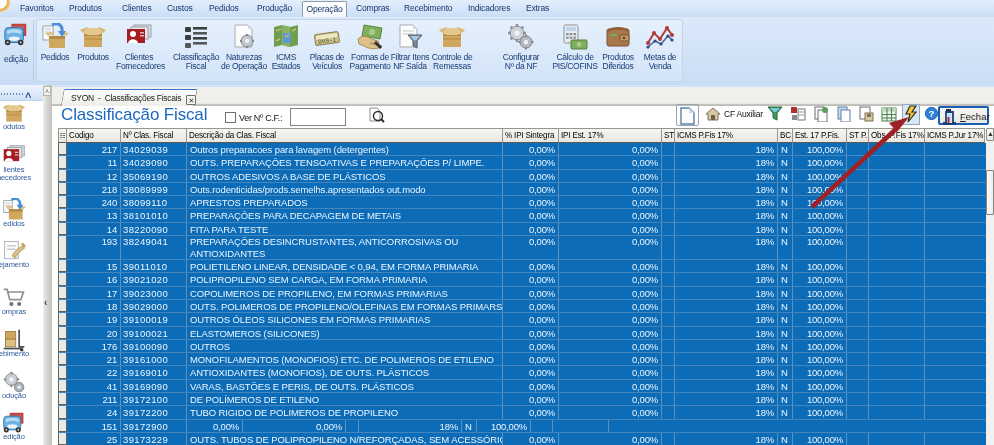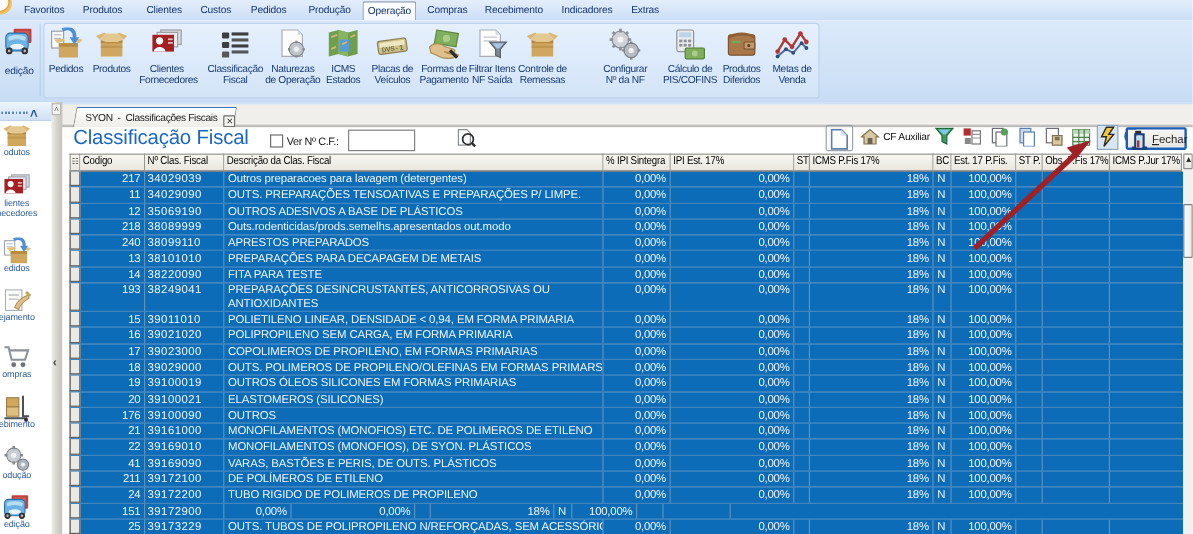--- a/index.html
+++ b/index.html
@@ -34,21 +34,21 @@
 .sbitem svg{display:block;margin:0 auto;}
 
 #split{left:43px;top:85px;width:9px;height:360px;background:linear-gradient(90deg,#eeeee9,#d2d1cb 55%,#c3c2bc);}
 
 #content{left:52px;top:106px;width:942px;height:339px;background:#fff;}
 #title{position:absolute;left:9px;top:-1px;font-size:17px;letter-spacing:-0.15px;color:#1b67c1;transform:scaleX(1);transform-origin:0 0;white-space:nowrap;}
 #cbox{position:absolute;left:173px;top:6px;width:11px;height:11px;border:1px solid #707070;background:#fff;}
 #cblbl{position:absolute;left:187px;top:7px;font-size:9px;letter-spacing:-0.3px;color:#111;}
 #finput{position:absolute;left:238px;top:2px;width:56px;height:18px;border:1px solid #828282;background:#fff;}
 
-.tbi{position:absolute;top:-2px;margin-left:12px;}
+.tbi{position:absolute;top:-2px;}
 #fechar{position:absolute;left:886px;top:0px;width:51px;height:19px;border:2px solid #1a5fb4;border-radius:2px;background:linear-gradient(#f6f5f2,#e8e7e2);}
 #fechar .txt{position:absolute;left:20px;top:3px;font-size:9.5px;color:#222;}
 #fechar .txt u{text-decoration:underline;}
 
 #grid{left:58px;top:128px;width:928px;height:317px;font-size:9.5px;letter-spacing:-0.2px;}
 .sx{display:inline-block;transform:scaleX(0.85);transform-origin:0 50%;white-space:nowrap;}
 .dc.txt .sx{transform:none;letter-spacing:-0.1px;}
 .hrow{display:flex;height:15px;}
 .hc{background:linear-gradient(#f8f7f3,#e8e6de);border-right:1px solid #96968e;border-top:1px solid #96968e;border-bottom:1px solid #5a5953;color:#000;line-height:12px;padding-left:2px;white-space:nowrap;overflow:hidden;flex:none;}
 .hc:first-child{border-left:1px solid #96968e;}
@@ -760,21 +760,21 @@
 <div class="dc txt" style="width:15px">N</div>
 <div class="dc num" style="width:54px">100,00%</div>
 <div class="dc" style="width:22px"></div>
 <div class="dc" style="width:56px"></div>
 <div class="dc" style="width:60px;border-right:none"></div>
 </div>
 <div class="drow" style="height:13.3px;line-height:13.6px">
 <div class="ind" style="width:9px"></div>
 <div class="dc num" style="width:54px">22</div>
 <div class="dc txt" style="width:66px;padding-left:2px;letter-spacing:0.35px">39169010</div>
-<div class="dc txt" style="width:316px"><span class="sx">MONOFILAMENTOS (MONOFIOS), DE SYON. PLÁSTICOS</span></div>
+<div class="dc txt" style="width:316px"><span class="sx">ANTIOXIDANTES (MONOFIOS), DE OUTS. PLÁSTICOS</span></div>
 <div class="dc num" style="width:56px">0,00%</div>
 <div class="dc num" style="width:103px">0,00%</div>
 <div class="dc" style="width:13px"></div>
 <div class="dc num" style="width:103px">18%</div>
 <div class="dc txt" style="width:15px">N</div>
 <div class="dc num" style="width:54px">100,00%</div>
 <div class="dc" style="width:22px"></div>
 <div class="dc" style="width:56px"></div>
 <div class="dc" style="width:60px;border-right:none"></div>
 </div>

